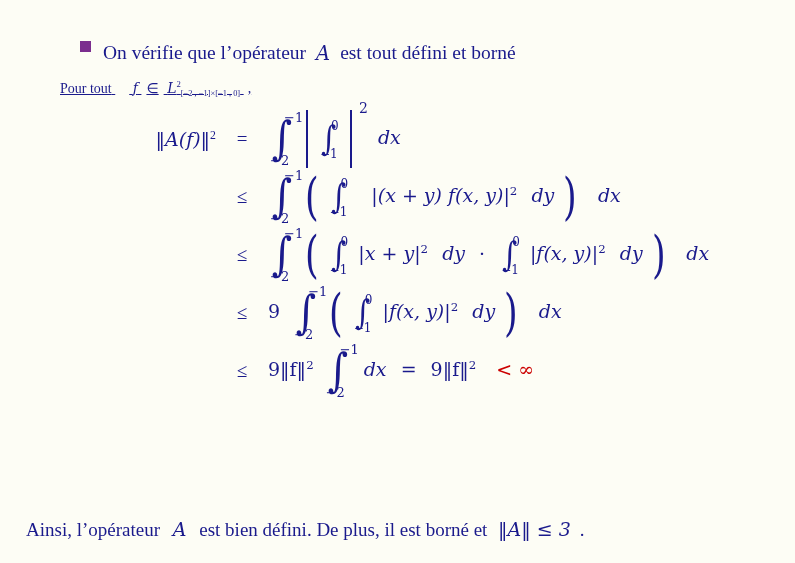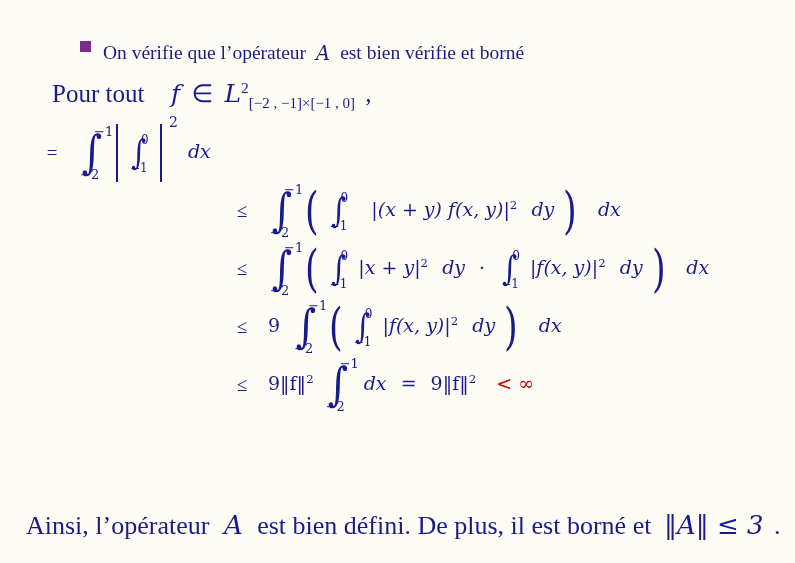--- a/index.html
+++ b/index.html
@@ -114,22 +114,23 @@
     width: 11px;
     height: 11px;
     background: #7b2d8e;
     display: inline-block;
     margin-right: 12px;
     flex: 0 0 auto;
     position: relative;
     top: -1px;
   }
   .line-pourtout {
-    font-size: 25px;
-    margin: 14px 0 0 26px;
+    font-size: 14px;
+    margin: 14px 0 0 34px;
+    text-decoration: underline;
   }
 
   
   .eqblock {
     margin: 12px 0 0 0;
     font-size: 19px;
   }
   .eqrow {
     display: flex;
     align-items: center;
@@ -148,50 +149,53 @@
     font-style: normal;
   }
   .col-rhs {
     flex: 1 1 auto;
     text-align: left;
     white-space: nowrap;
   }
   .infty { color: #cc0000; }
 
   .line-ainsi {
-    font-size: 26px;
+    font-size: 19px;
     position: absolute;
     left: 26px;
     bottom: 22px;
   }
 </style>
 </head>
 <body>
 
 <div class="slide">
 
   <div class="line-bullet">
     <span class="bullet-sq"></span>
     <span>On vérifie que l’opérateur</span>
     <span class="math" style="margin:0 10px;">A</span>
-    <span>est bien vérifie et borné</span>
+    <span>est tout défini et borné</span>
   </div>
 
   <div class="line-pourtout">
     <span>Pour tout</span>
     <span style="display:inline-block;width:14px;"></span>
     <span class="math">f</span>
     <span class="up" style="margin:0 5px;">∈</span>
     <span class="math">L</span><span class="sup">2</span><span class="sub">[−2 , −1]×[−1 , 0]</span>
     <span style="margin-left:4px;">,</span>
   </div>
 
   <div class="eqblock">
 
     <div class="eqrow">
+      <div class="col-lhs">
+        <span class="math">‖A(f)‖</span><span class="sup">2</span>
+      </div>
       <div class="col-rel">=</div>
       <div class="col-rhs math">
         <span class="intg">
           <span class="hi">−1</span>
           <span class="sym">∫</span>
           <span class="lo">−2</span>
         </span>
         <span class="bigbar"></span>
         <span class="intg intg-sm">
           <span class="hi">0</span>

